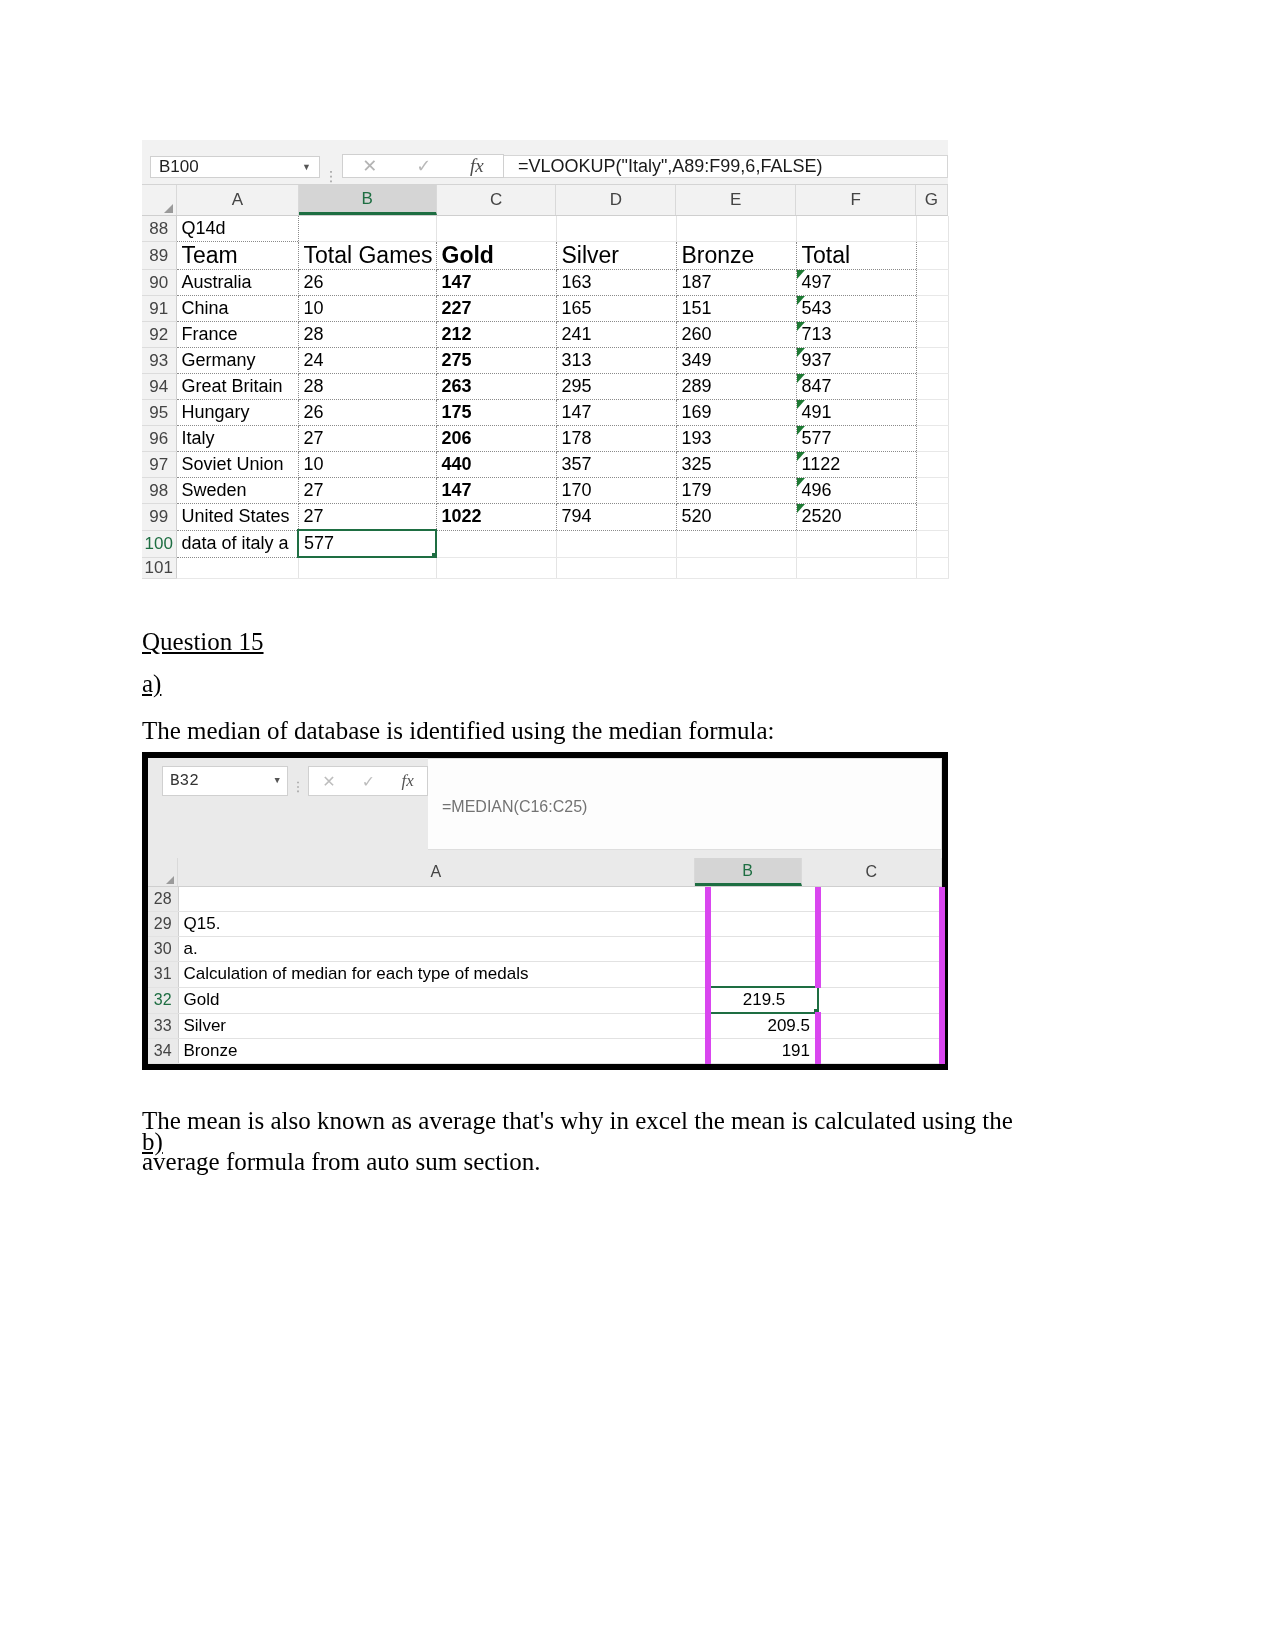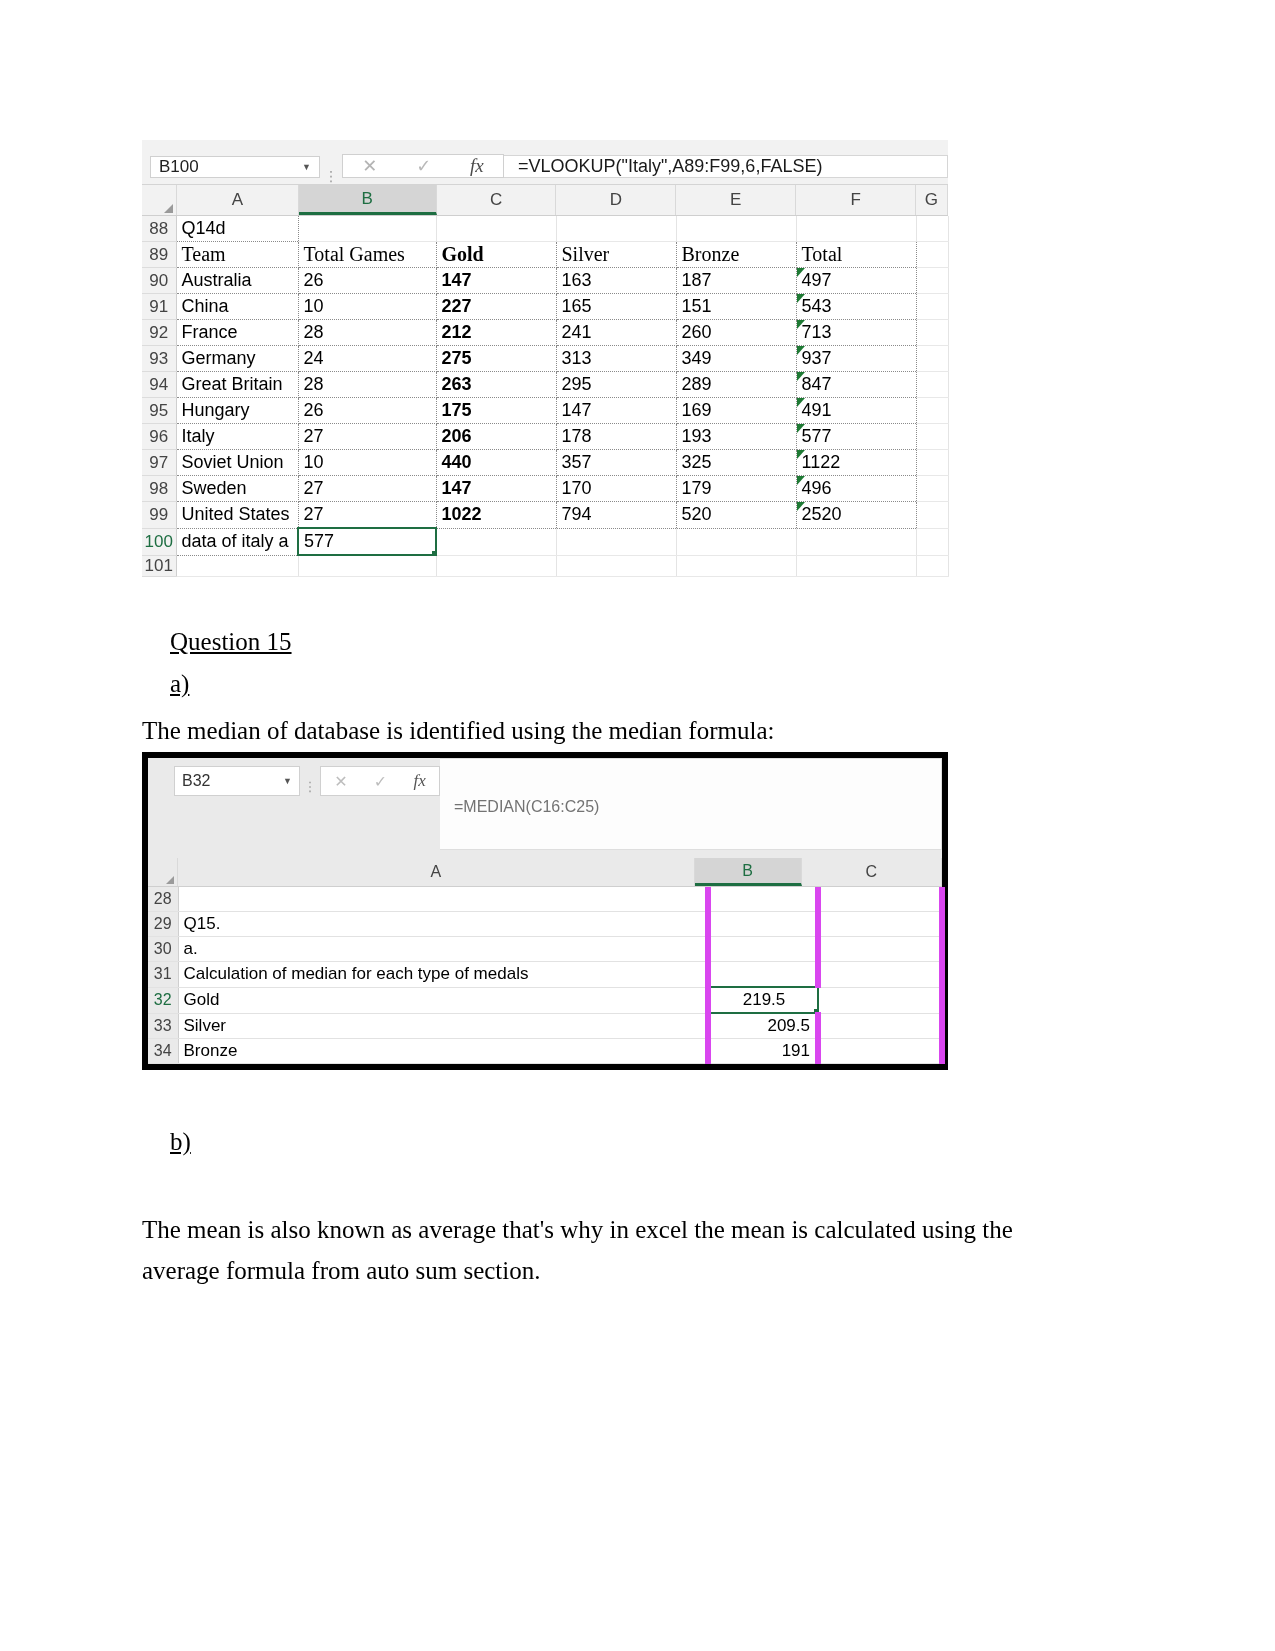--- a/index.html
+++ b/index.html
@@ -148,21 +148,21 @@
     background: #f2f2f2;
     color: #444;
     text-align: center;
     font-size: 17px;
     border-right: 1px solid #cfcfcf;
     border-bottom: 1px solid #dcdcdc;
     padding: 0;
   }
   .xl1-grid td.rowhdr.act { color: #1e6e42; }
   .xl1-grid td.num { text-align: left; }
-  .xl1-grid td.serif { font-family: Liberation Serif, serif; font-size: 20px; }
+  .xl1-grid td.serif { font-family: Liberation Sans, sans-serif; font-size: 23px; }
   .xl1-grid td.bold { font-weight: bold; }
   .xl1-grid td.plain { border-right: 1px solid #e4e4e4; border-bottom: 1px solid #e8e8e8; }
   .xl1-grid td.selcell {
     border: 2px solid #1e6e42;
     position: relative;
   }
   .xl1-grid td.selcell::after {
     content: "";
     position: absolute;
     right: -3px; bottom: -3px;
@@ -180,21 +180,20 @@
     border-right: 8px solid transparent;
   }
 
   
   .q-head {
     position: absolute;
     left: 142px;
     font-size: 25px;
     text-decoration: underline;
     font-family: "Liberation Serif", serif;
-    margin-left: 28px;
   }
   .para {
     position: absolute;
     left: 142px;
     font-size: 25px;
     line-height: 41px;
     font-family: "Liberation Serif", serif;
   }
 
   
@@ -214,28 +213,29 @@
     position: relative;
   }
   .xl2-bar {
     display: flex;
     align-items: stretch;
     height: 40px;
     padding-top: 8px;
   }
   .xl2-namebox {
     width: 110px;
-    margin-left: 26px;
+    margin-left: 14px;
     background: #fff;
     border: 1px solid #d0d0d0;
     display: flex; align-items: center; justify-content: space-between;
     padding: 0 7px;
     font-size: 16px;
     color: #333;
     height: 28px;
+    font-family: Liberation Mono, monospace;
   }
   .xl2-namebox .caret { font-size: 9px; color: #555; }
   .xl2-dots {
     width: 20px; display: flex; align-items: center; justify-content: center;
     color: #9a9a9a; font-size: 13px;
   }
   .xl2-fx {
     width: 118px; height: 28px;
     background: #fff; border: 1px solid #d0d0d0;
     display: flex; align-items: center; justify-content: space-around;
@@ -580,15 +580,15 @@
         <td class="rowhdr">34</td>
         <td>Bronze</td>
         <td class="num">191</td>
         <td></td>
       </tr>
     </tbody>
       </table>
   </div>
 
   <div class="q-head" style="top:1128px">b)</div>
-  <div class="para" style="top:1209px; width:935px">The mean is also known as average that's why in excel the mean is calculated using the average formula from auto sum section.</div>
+  <div class="para" style="top:1100px; width:935px">The mean is also known as average that's why in excel the mean is calculated using the average formula from auto sum section.</div>
 
 </div>
 
 </body></html>

